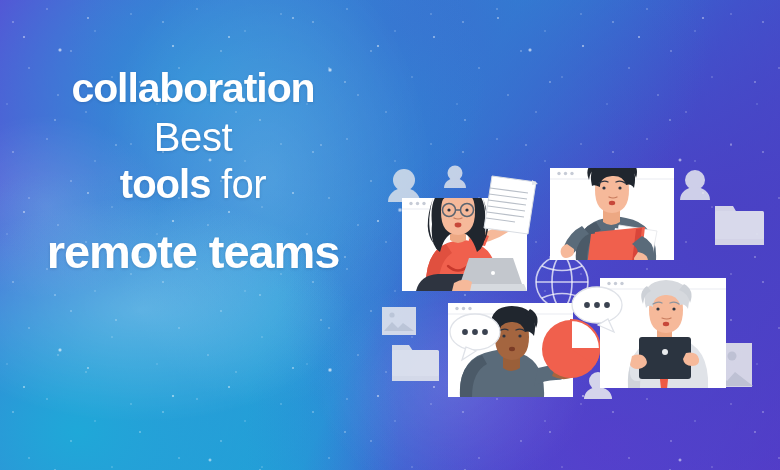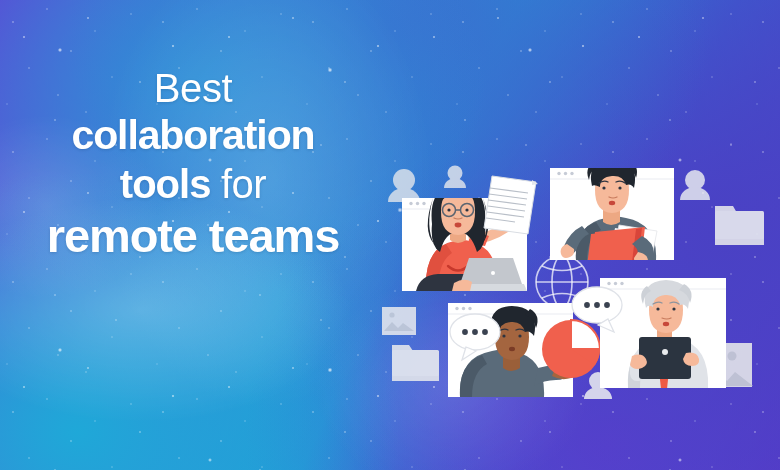--- a/index.html
+++ b/index.html
@@ -72,42 +72,42 @@
   
   .headline{
     position:absolute;left:28px;top:68px;width:330px;
     color:#ffffff;line-height:1.0;
     text-shadow:0 1px 3px rgba(0,40,80,.18);
     z-index:6;
   }
   .hl-line{display:block;white-space:nowrap;}
   .l1{font-size:40px;font-weight:400;letter-spacing:-.4px;text-align:center;margin-bottom:7px;}
   .l2{font-size:41px;font-weight:800;letter-spacing:-1.1px;text-align:center;margin-bottom:8px;}
-  .l3{font-size:40px;font-weight:400;letter-spacing:-.5px;text-align:center;margin-bottom:8px;}
+  .l3{font-size:40px;font-weight:400;letter-spacing:-.5px;text-align:center;margin-bottom:24px;}
   .l3 b{font-weight:800;letter-spacing:-1px;}
   .l4{font-size:47px;font-weight:800;letter-spacing:-1.1px;text-align:center;}
 
   
   .illus{position:absolute;left:370px;top:140px;width:410px;height:300px;z-index:5;}
   .illus svg{display:block;width:410px;height:300px;overflow:visible;}
 </style>
 </head>
 <body>
 
 <div id="stage">
 
   <div class="bg-base"></div>
   <div class="bg-neb"></div>
   <div class="stars-a"></div>
   <div class="stars-b"></div>
   <div class="stars-c"></div>
 
   <div class="headline">
+    <span class="hl-line l2">collaboration</span>
     <span class="hl-line l1">Best</span>
-    <span class="hl-line l2">collaboration</span>
     <span class="hl-line l3"><b>tools</b><span> for</span></span>
     <span class="hl-line l4">remote teams</span>
   </div>
 
   <div class="illus">
   <svg viewBox="0 0 410 300" xmlns="http://www.w3.org/2000/svg">
     <defs>
       <clipPath id="cpW">
             <rect x="32" y="58" width="125" height="93"></rect>
           </clipPath>

